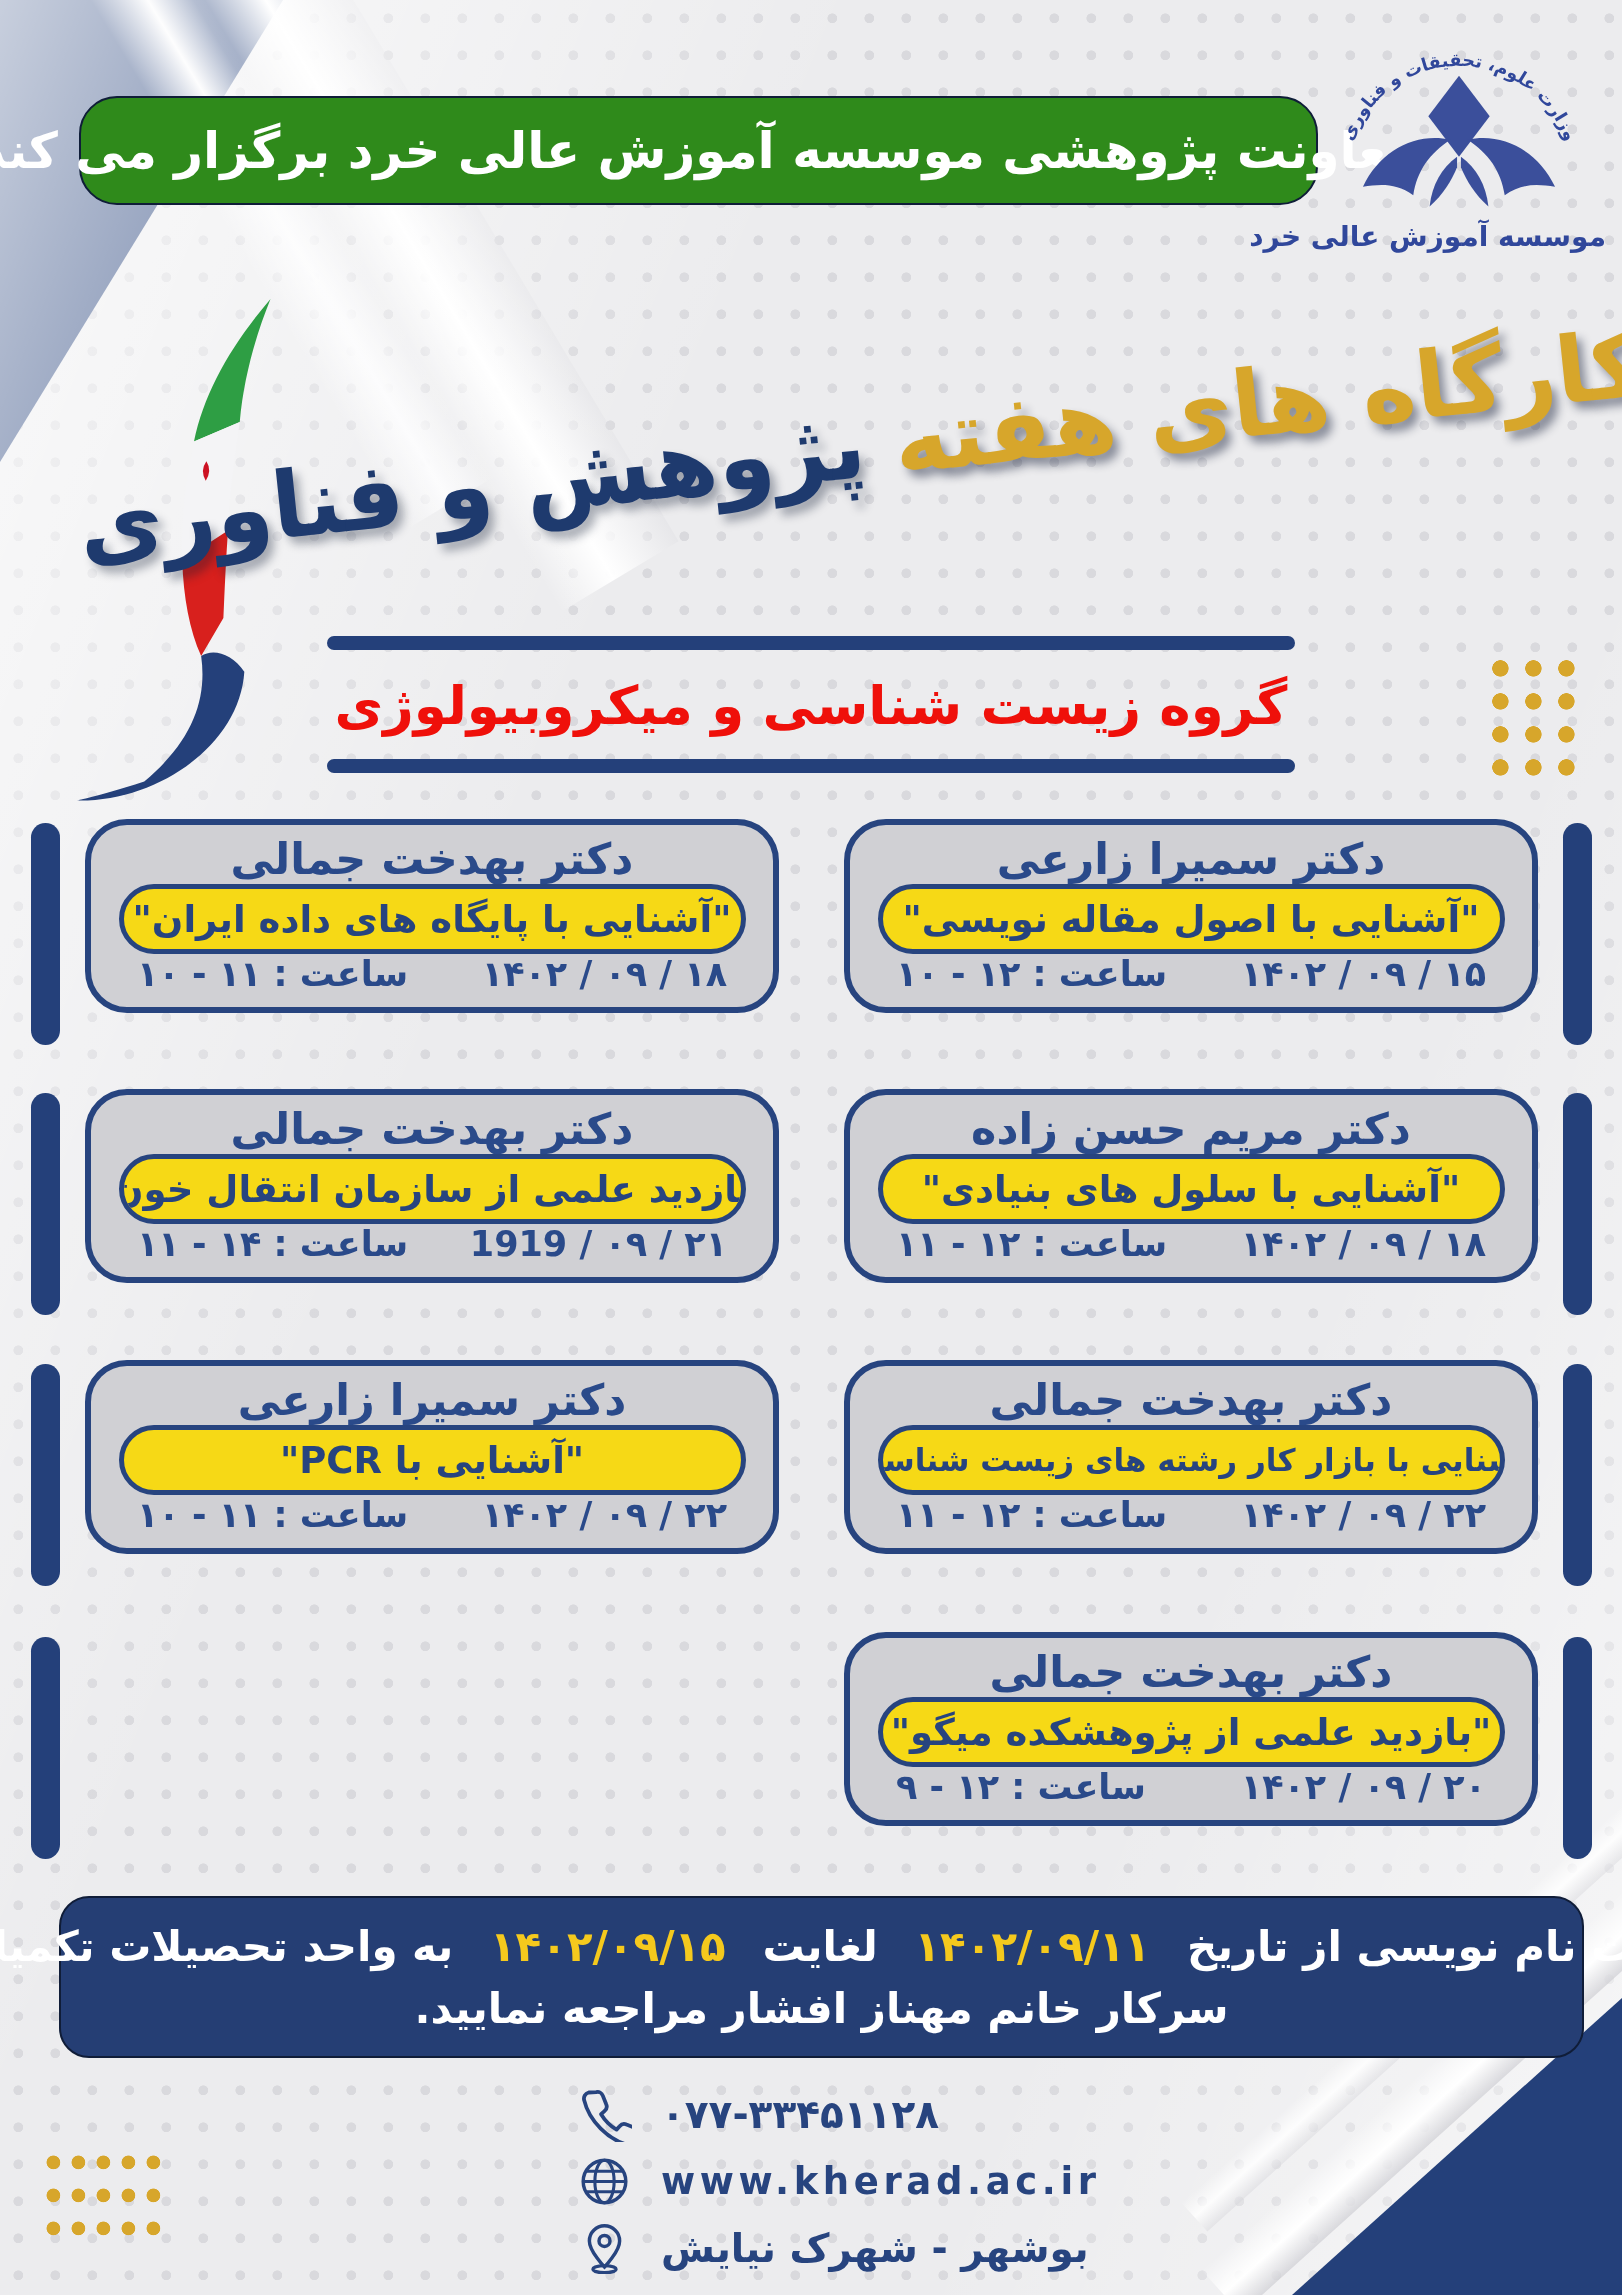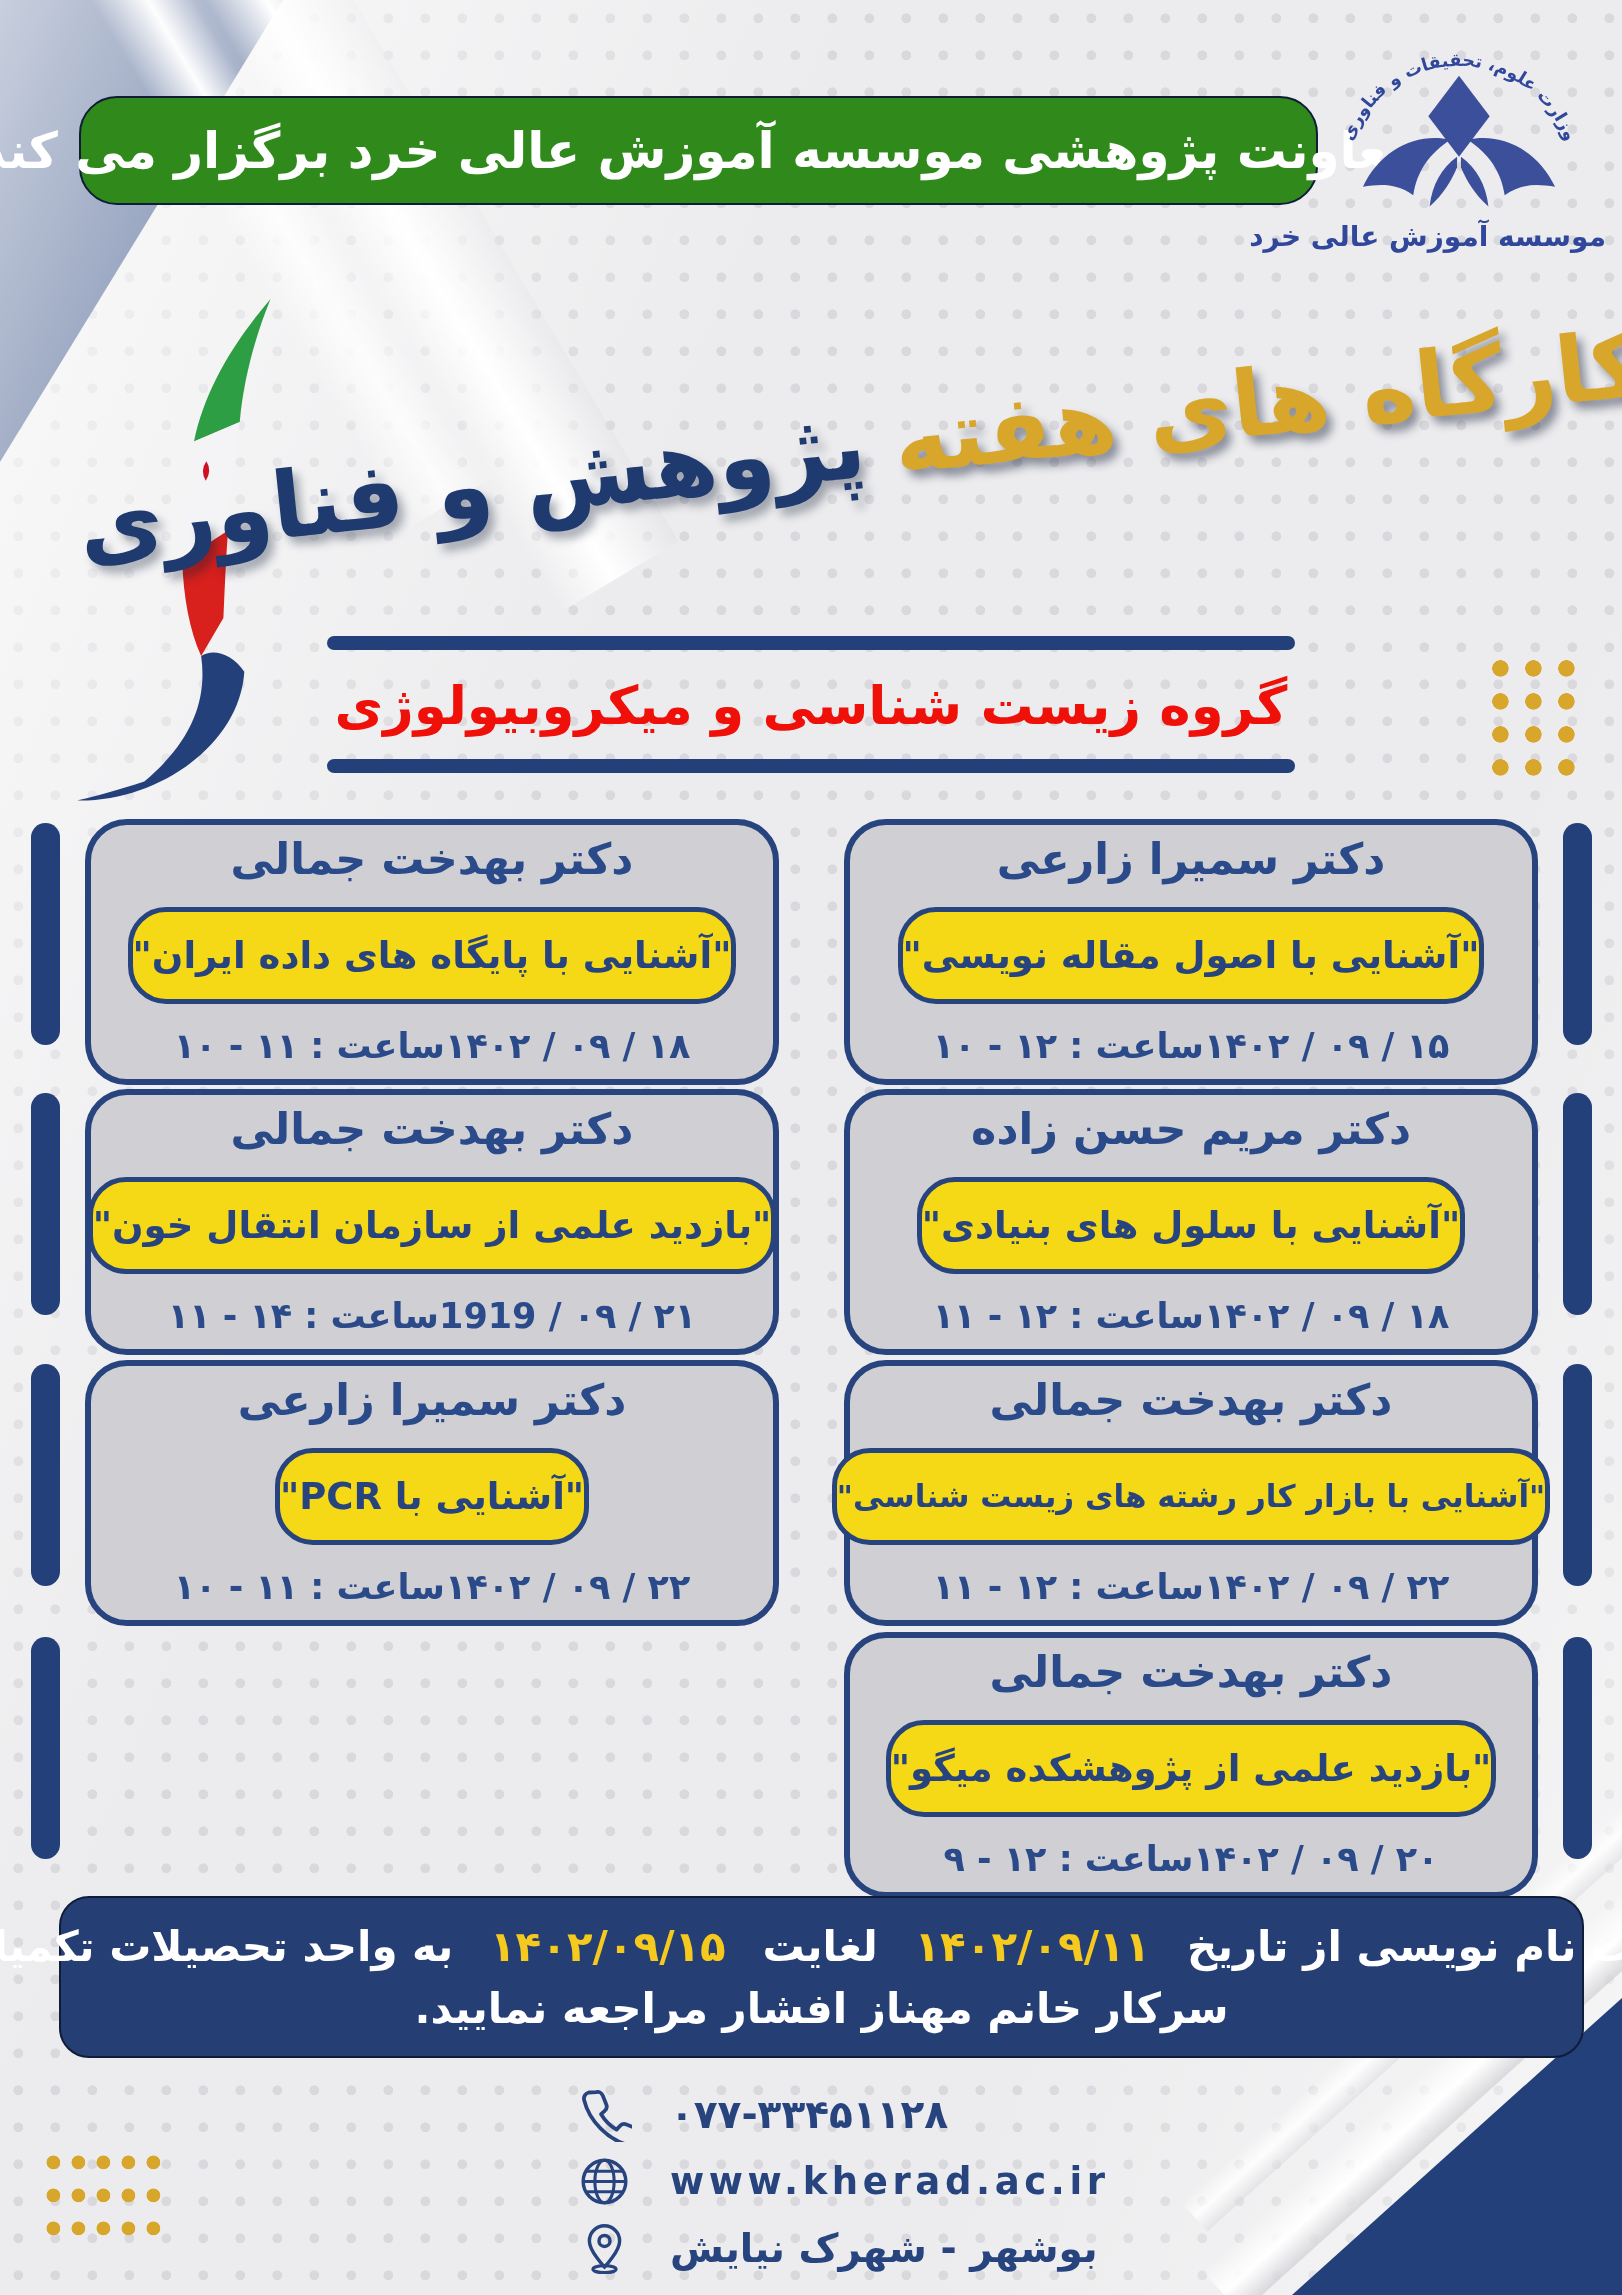--- a/index.html
+++ b/index.html
@@ -55,45 +55,45 @@
   .sub-bar{position:absolute;z-index:2;left:327px;width:968px;height:14.4px;border-radius:7.2px;background:#24407a;}
   .sub-bar-top{top:636px;}
   .sub-bar-bottom{top:759px;}
   .subtitle{position:absolute;z-index:2;left:281px;top:653px;width:1060px;height:105px;
     display:flex;align-items:center;justify-content:center;
     color:#ef100a;font-weight:700;font-size:53px;white-space:nowrap;}
   
   .cards{position:absolute;z-index:2;left:85px;top:819px;width:1453px;}
   .card-row{position:absolute;left:0;width:1453px;height:230px;display:flex;gap:65px;}
   .row-0{top:0;}.row-1{top:270px;}.row-2{top:541px;}.row-3{top:813px;}
-  .card{box-sizing:border-box;width:694px;height:266px;background:#d0d0d4;
+  .card{box-sizing:border-box;width:694px;height:194px;background:#d0d0d4;
     border:6.5px solid #27447f;border-radius:42px;
     display:flex;flex-direction:column;justify-content:space-between;
-    padding:9.2px 0 13px 0;align-items:center;}
+    padding:9.2px 0 13px 0;}
   .card-name{color:#2a4a8a;font-weight:700;font-size:43px;text-align:center;white-space:nowrap;}
   .pill{box-sizing:border-box;margin:0 27.5px;height:97px;background:#f6d916;
     border:5.9px solid #27447f;border-radius:38px;
     display:flex;align-items:center;justify-content:center;overflow:hidden;}
   .pill-text{color:#27447f;font-weight:700;font-size:37px;white-space:nowrap;}
   .pill-sm .pill-text{font-size:31px;}
   .card-bottom{display:flex;justify-content:space-between;padding:0 46px;
     color:#2a4a8a;font-weight:700;font-size:35px;white-space:nowrap;}
   .side-bar{position:absolute;z-index:2;width:29px;height:222px;border-radius:14.4px;background:#24407a;}
   .sb-l{left:31px;}  .sb-r{left:1563px;}
   .sb-0{top:823px;}.sb-1{top:1093px;}.sb-2{top:1364px;}.sb-3{top:1637px;}
   
   .reg-banner{position:absolute;z-index:3;left:59px;top:1896px;width:1525px;height:162px;
     box-sizing:border-box;background:#253e74;border-radius:30px;border:2px solid #101d38;
     display:flex;flex-direction:column;align-items:center;justify-content:center;gap:13px;}
   .reg-line{color:#ffffff;font-weight:700;font-size:42px;white-space:nowrap;}
   .reg-date{color:#f5c91d;margin:0 22px;}
   
   .contact{position:absolute;z-index:2;left:576px;top:2085px;width:537px;
     display:flex;flex-direction:column;gap:7.9px;}
-  .contact-row{display:flex;align-items:center;gap:38px;height:59px;}
+  .contact-row{display:flex;align-items:center;gap:29px;height:59px;}
   .contact-icon{flex:0 0 56px;display:flex;align-items:center;justify-content:center;}
   .contact-text{color:#27447f;font-weight:700;font-size:39px;white-space:nowrap;}
   .site{letter-spacing:4.6px;font-size:37px;}
 </style>
 </head>
 <body>
 
 <div class="poster" dir="rtl">
 
   <div class="corner-tl"></div>

